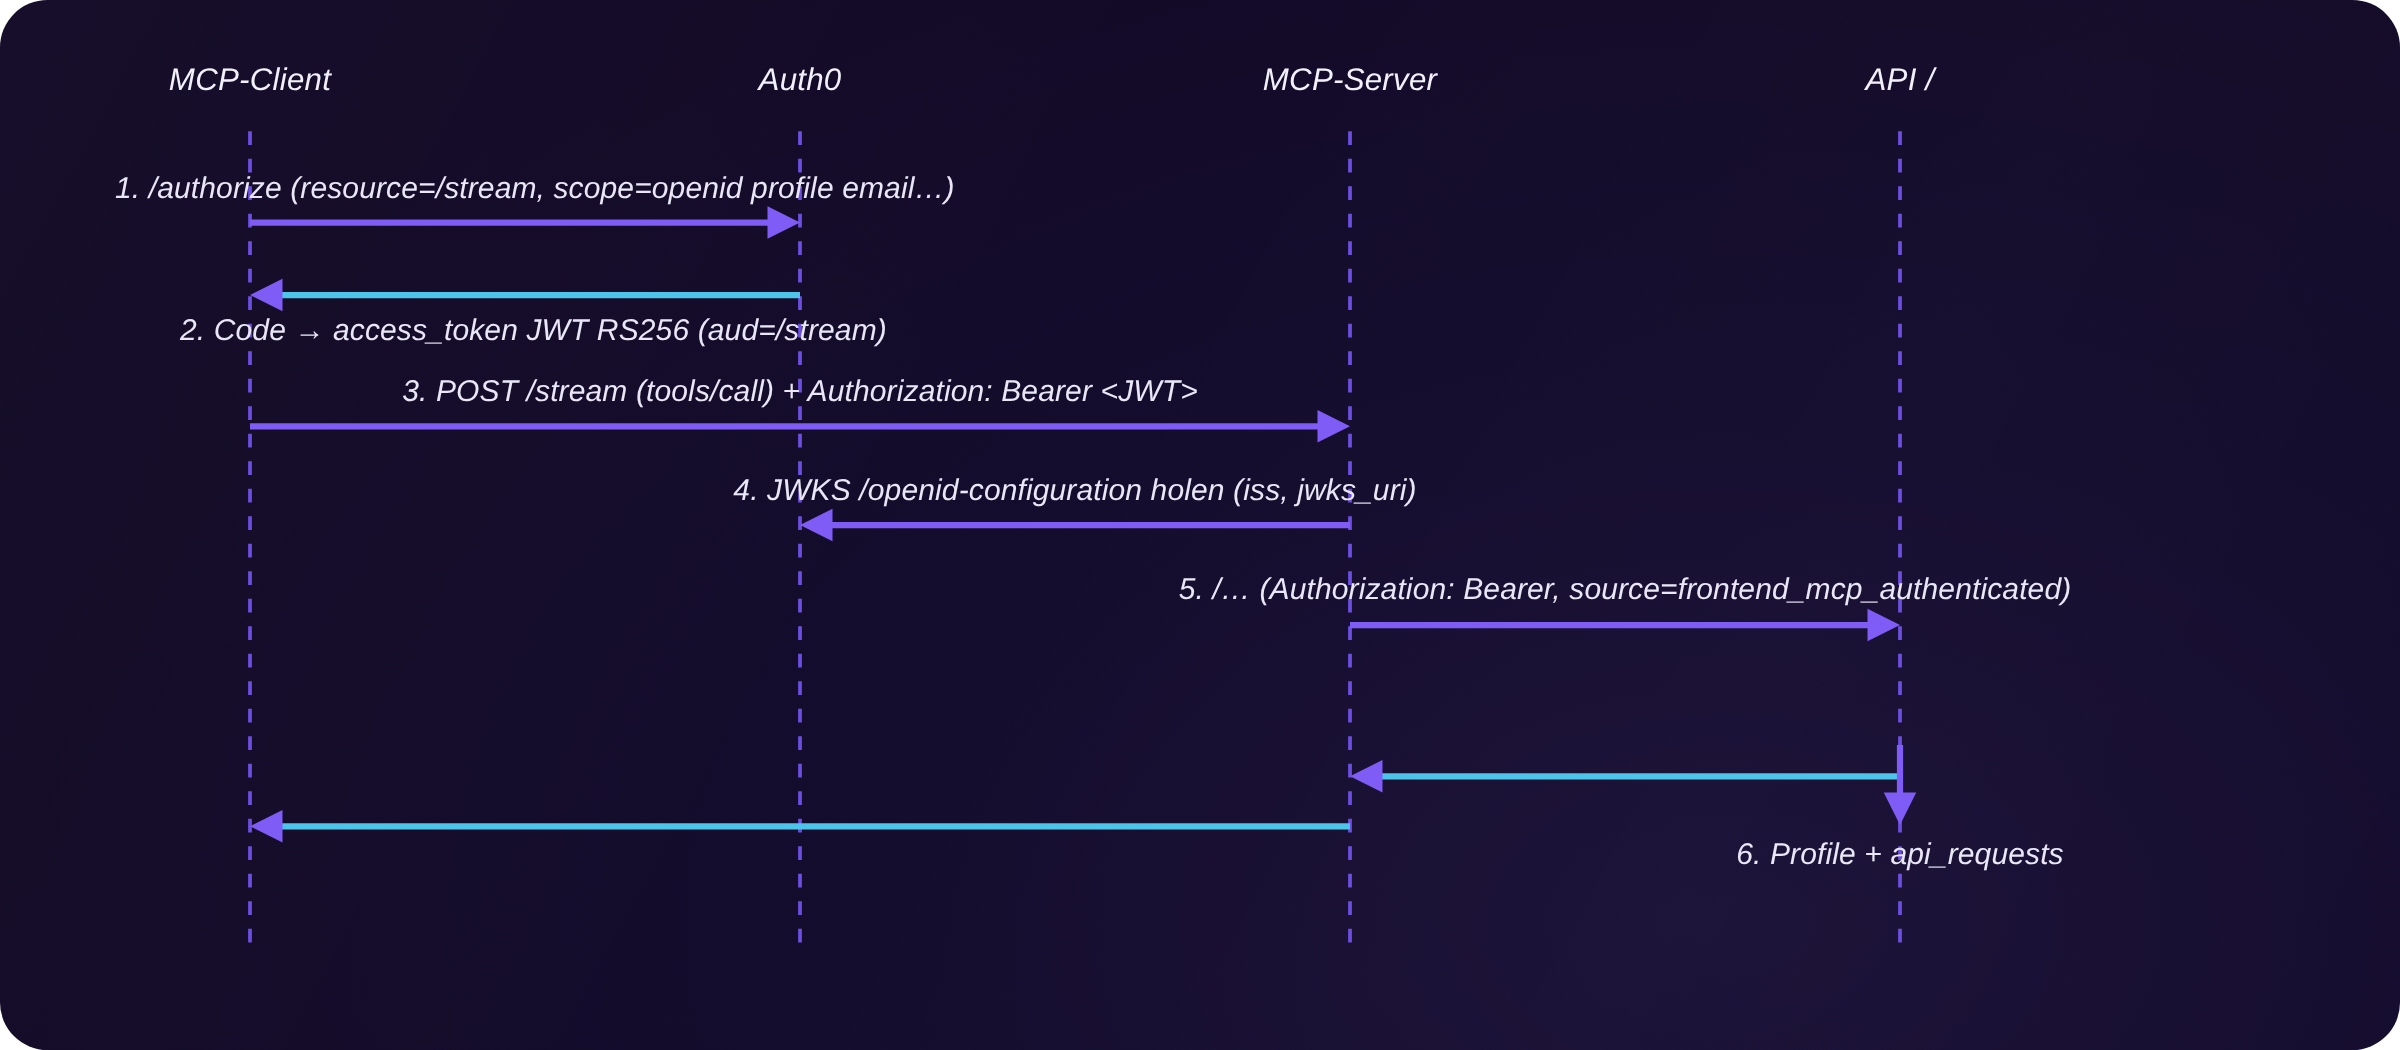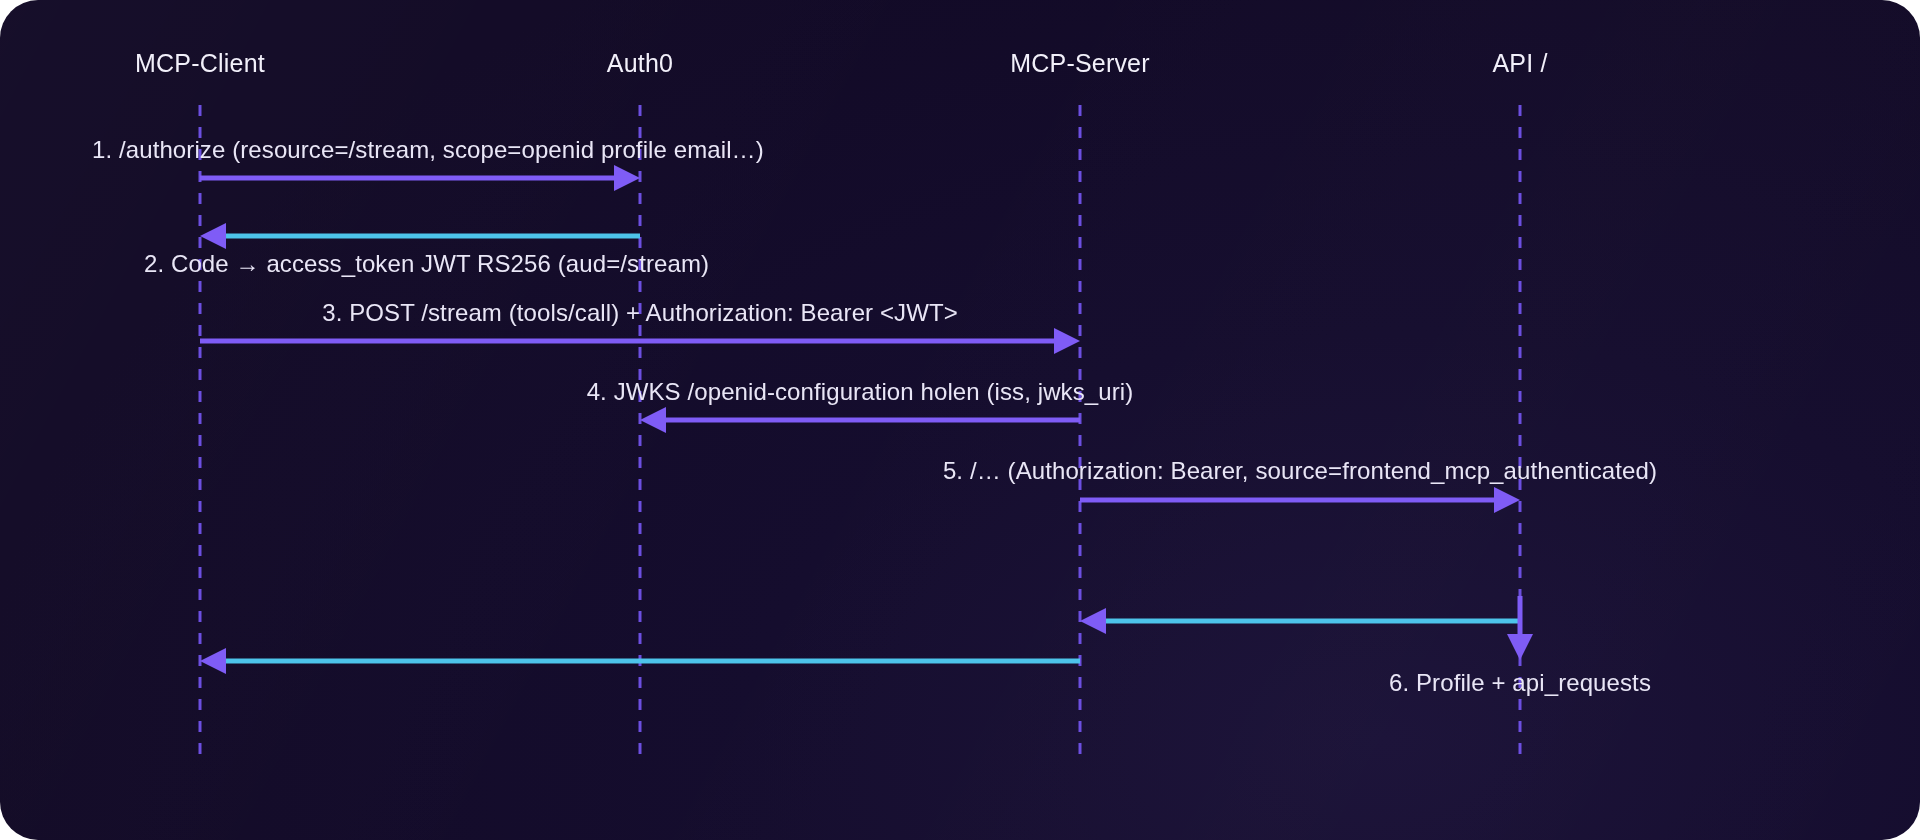--- a/index.html
+++ b/index.html
@@ -10,20 +10,21 @@
     width: 1920px;
     height: 840px;
     overflow: hidden;
   }
   #canvas {
     position: relative;
     width: 1607px;
     height: 840px;
     background: transparent;
     font-family: "Liberation Sans", sans-serif;
+    font-style: italic;
   }
   #board {
     position: absolute;
     left: 0; top: 0;
     width: 1920px;
     height: 840px;
     border-radius: 38px;
     background: radial-gradient(ellipse 1400px 900px at 72% 88%, #1b1238 0%, #150d2e 45%, #120a26 100%);
     overflow: hidden;
   }

